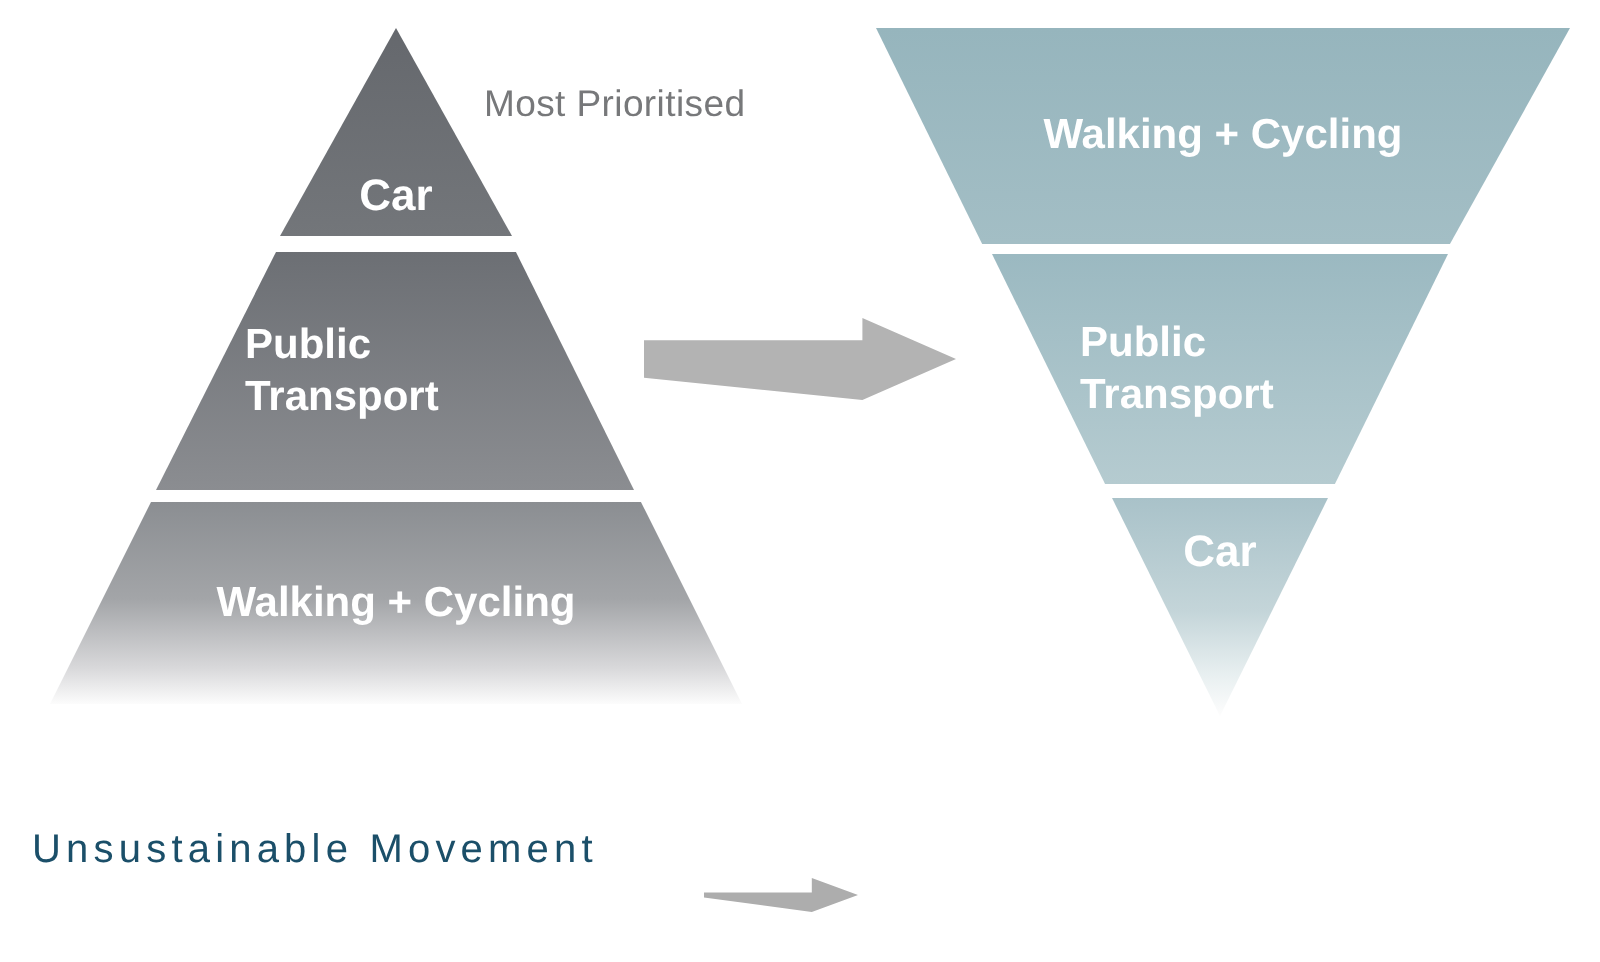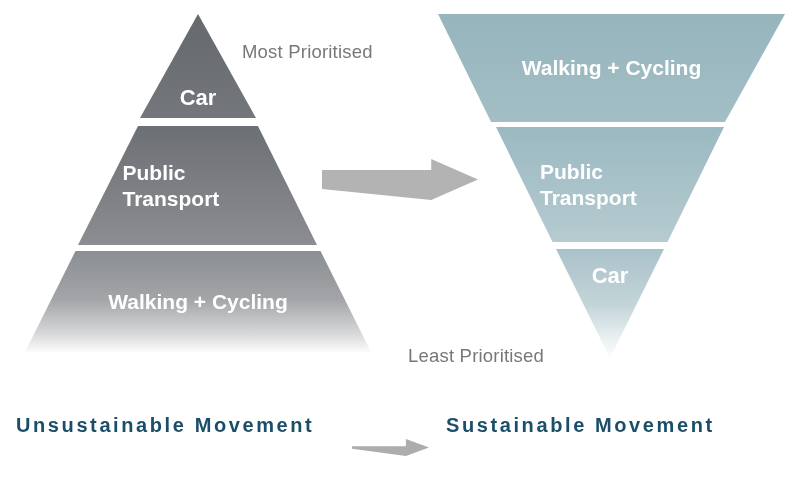--- a/index.html
+++ b/index.html
@@ -70,38 +70,37 @@
   }
 
   
   .priority-label{
     position:absolute;color:#77787a;font-size:18.5px;letter-spacing:0.2px;white-space:nowrap;
   }
   .priority-top{left:242px;top:5px;margin-top:36px;}
   .priority-bottom{left:408px;top:345px;}
 
   .caption-title{
-    position:absolute;color:#1b4f69;font-size:20px;font-weight:bold;
+    position:absolute;color:#1b4f69;font-size:20px;font-weight:normal;
     letter-spacing:2.6px;white-space:nowrap;
   }
   .caption-sub{
     position:absolute;color:#8a9096;font-size:19px;letter-spacing:0.4px;white-space:nowrap;
   }
   .cap-left-title{left:16px;top:414px;}
   .cap-left-sub{left:16px;top:448px;}
   .cap-right-title{left:446px;top:414px;}
   .cap-right-sub{left:446px;top:448px;}
 </style>
 </head>
 <body>
 
 <div id="canvas">
 
   <div class="priority-label priority-top">Most Prioritised</div>
-  <div class="priority-label priority-bottom">Least Prioritised</div>
 
   <div class="tier lp-tier1">
     <span class="tier-label">Car</span>
   </div>
   <div class="tier lp-tier2">
     <span class="tier-label">Public Transport</span>
   </div>
   <div class="tier lp-tier3">
     <span class="tier-label">Walking + Cycling</span>
   </div>
@@ -115,15 +114,14 @@
     <span class="tier-label">Public Transport</span>
   </div>
   <div class="tier rp-tier3">
     <span class="tier-label">Car</span>
   </div>
 
   <div class="caption-title cap-left-title">Unsustainable Movement</div>
 
   <div class="small-arrow"></div>
 
-  <div class="caption-title cap-right-title">Sustainable Movement</div>
 
 </div>
 
 </body></html>

